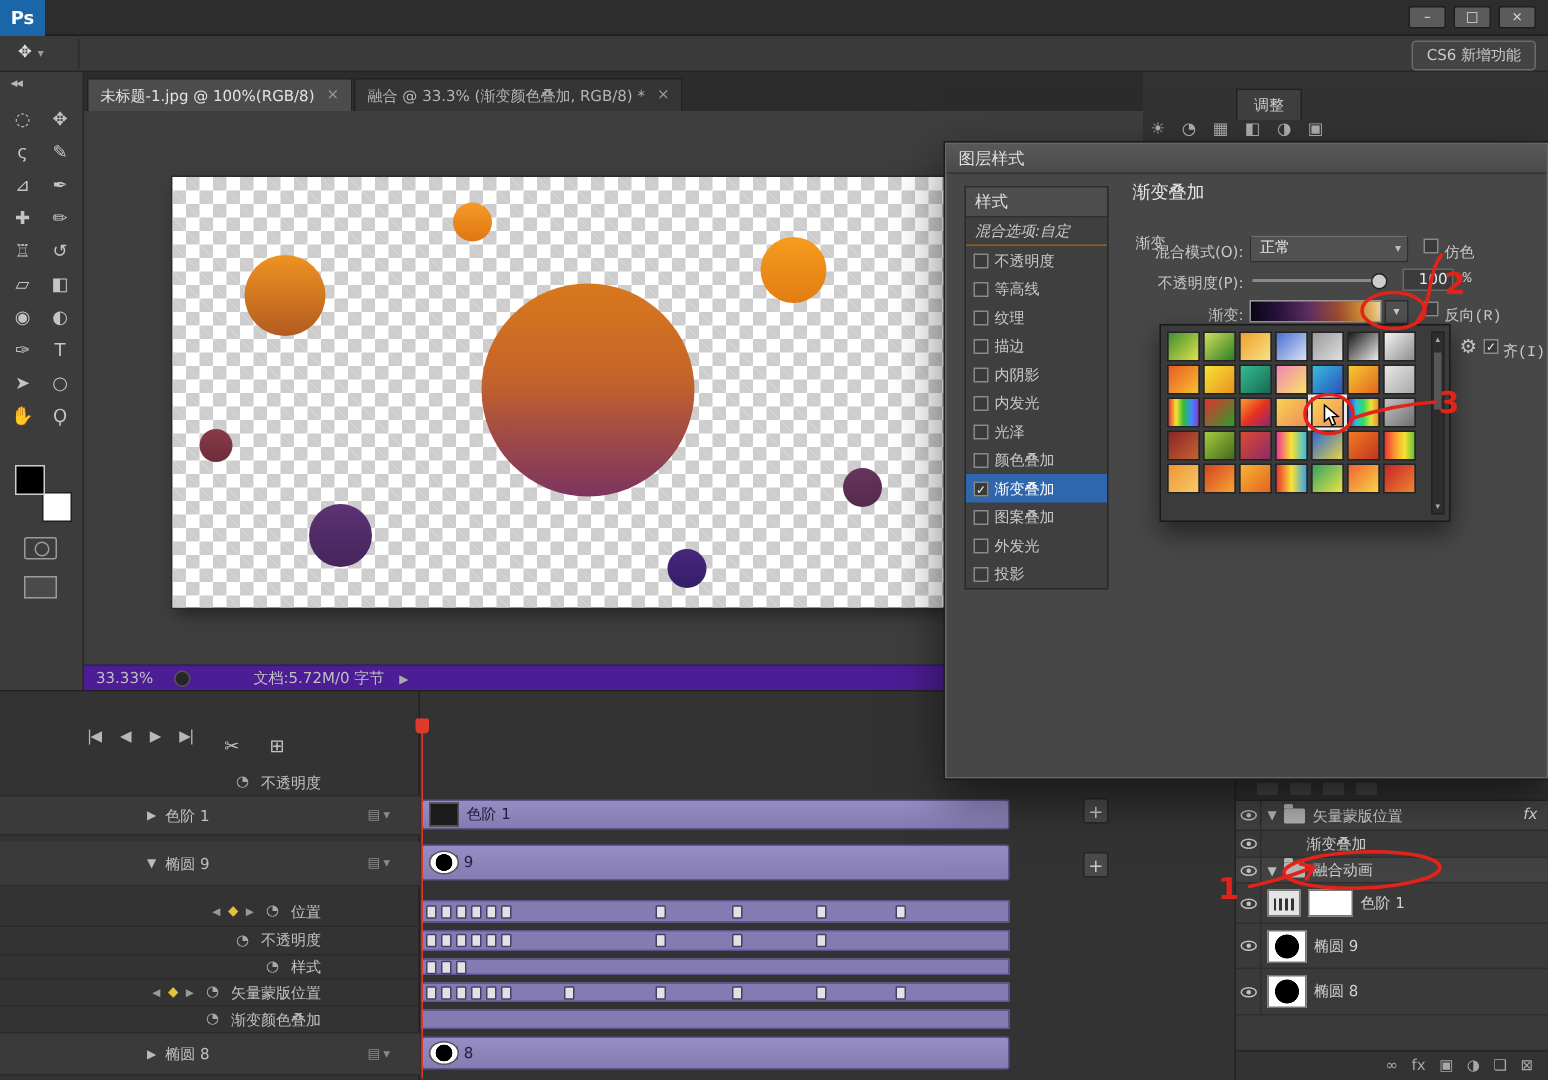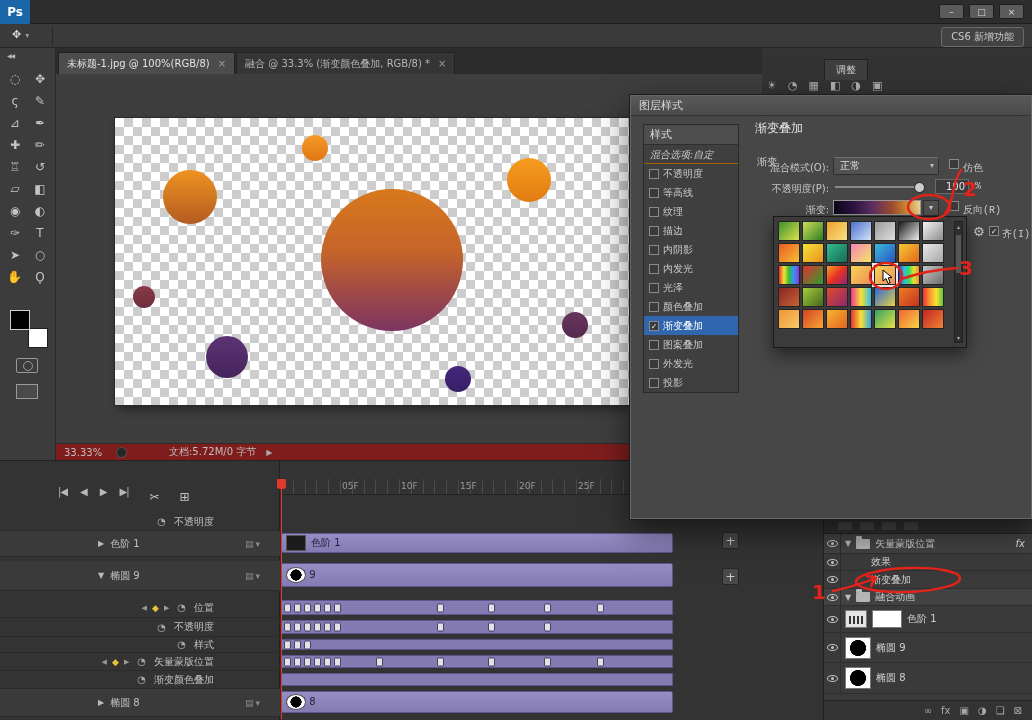--- a/index.html
+++ b/index.html
@@ -39,21 +39,21 @@
   #tabs { height:26px; background:#2c2c2c; display:flex; align-items:flex-end; gap:1px; padding-left:2px; }
   .doctab { height:22px; background:#353535; border:1px solid #222; border-bottom:none; color:#b4b4b4; font-size:10px; display:flex; align-items:center; padding:0 8px; white-space:nowrap; }
   .doctab.active { background:#4c4c4c; color:#e2e2e2; }
   .tabclose { margin-left:8px; color:#999; font-size:10px; }
   #canvas-wrap { position:absolute; left:0; top:26px; right:0; bottom:17px; background:#3e3e3e; overflow:hidden; }
   #canvas { position:absolute; left:59px; top:44px; width:515px; height:287px; background-color:#fff;
     background-image:linear-gradient(45deg,#cdcdcd 25%,transparent 25%,transparent 75%,#cdcdcd 75%),linear-gradient(45deg,#cdcdcd 25%,transparent 25%,transparent 75%,#cdcdcd 75%);
     background-size:18px 18px; background-position:0 0,9px 9px;
     box-shadow:0 0 0 1px #2a2a2a, 3px 4px 10px rgba(0,0,0,.45); }
   .circle { position:absolute; border-radius:50%; }
-  #statusbar { position:absolute; left:0; right:0; bottom:0; height:17px; background:#7f1d1d; border-top:1px solid #2b2b2b; display:flex; align-items:center; font-size:10px; color:#bfbfbf; padding-left:8px; }
+  #statusbar { position:absolute; left:0; right:0; bottom:0; height:17px; background:#4c1d95; border-top:1px solid #2b2b2b; display:flex; align-items:center; font-size:10px; color:#bfbfbf; padding-left:8px; }
   #sb-zoom { width:52px; }
   #sb-badge { width:11px; height:11px; background:#262626; border:1px solid #555; border-radius:50%; margin-right:42px; }
   #sb-flyout { margin-left:10px; font-size:8px; color:#aaa; }
 
   
   #right-dock { position:absolute; left:762px; top:48px; width:270px; height:47px; background:#333; z-index:1; }
   #adjust-tab { position:absolute; left:62px; top:11px; background:#3f3f3f; border:1px solid #222; border-bottom:none; padding:3px 11px; font-size:10px; color:#ccc; }
   #dock-icons { position:absolute; left:5px; top:31px; display:flex; gap:11px; font-size:11px; color:#b0b0b0; }
 
   
@@ -247,28 +247,20 @@
 
 <div id="timeline">
   <div id="tl-controls">
       <span class="tr-btn">|◀</span>
       <span class="tr-btn">◀</span>
       <span class="tr-btn">▶</span>
       <span class="tr-btn">▶|</span>
       <span class="tr-btn tool">✂</span>
       <span class="tr-btn tool">⊞</span>
     </div>
-  <div id="tl-ruler">
-      <span class="rlabel" style="left: 61px;">05F</span>
-      <span class="rlabel" style="left: 120px;">10F</span>
-      <span class="rlabel" style="left: 179px;">15F</span>
-      <span class="rlabel" style="left: 238px;">20F</span>
-      <span class="rlabel" style="left: 297px;">25F</span>
-      <span class="rlabel" style="left: 356px;">30F</span>
-    </div>
   <div id="tl-left">
       <div class="tl-row prop" style="top: 52px; height: 18px;">
         <span class="sw">◔</span>
         <span>不透明度</span>
       </div>
       <div class="tl-row layer" style="top: 70px; height: 26px;">
         <span class="arrow">▶</span>
         <span>色阶 1</span>
         <span class="ticons">▤▾</span>
       </div>
@@ -381,28 +373,20 @@
   <div id="lp-rows">
       <div class="lp-row group" style="height: 20px;">
         <span class="eye-cell">
           <span class="eye"></span>
         </span>
         <div class="lp-content">
           <span class="arrow">▼</span>
           <span class="folder"></span>
           <span>矢量蒙版位置</span>
           <span class="fx">fx</span>
-        </div>
-      </div>
-      <div class="lp-row effect-head" style="height: 17px;">
-        <span class="eye-cell">
-          <span class="eye"></span>
-        </span>
-        <div class="lp-content">
-          <span class="ind1">效果</span>
         </div>
       </div>
       <div class="lp-row effect" style="height: 18px;">
         <span class="eye-cell">
           <span class="eye"></span>
         </span>
         <div class="lp-content">
           <span class="ind1">渐变叠加</span>
         </div>
       </div>

